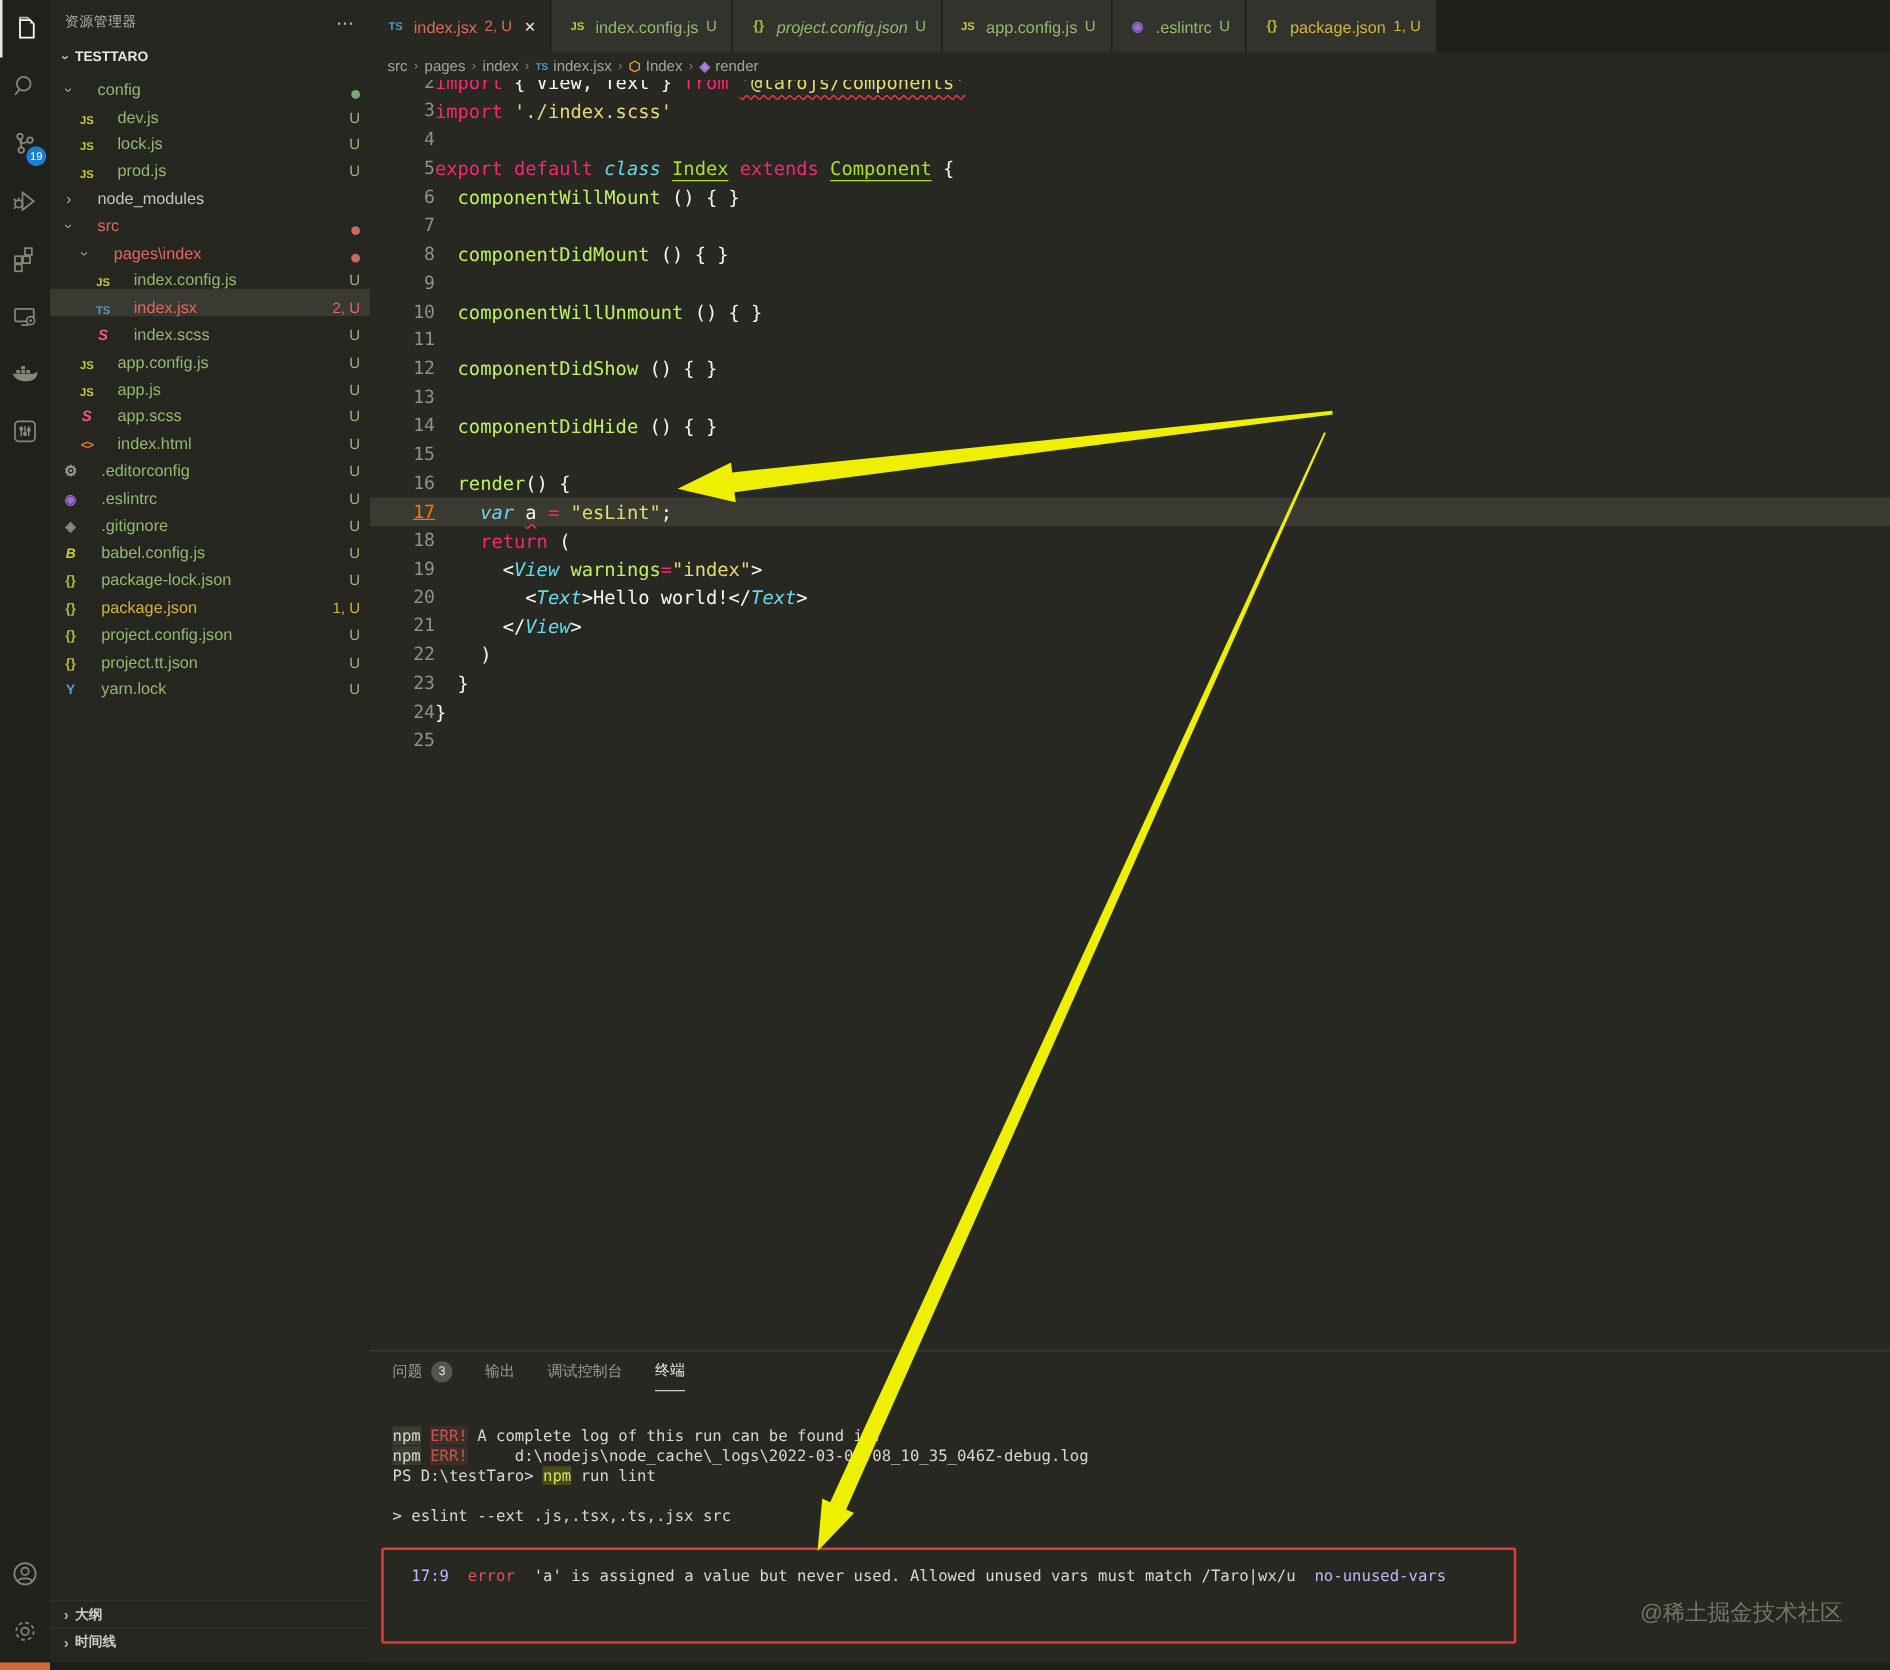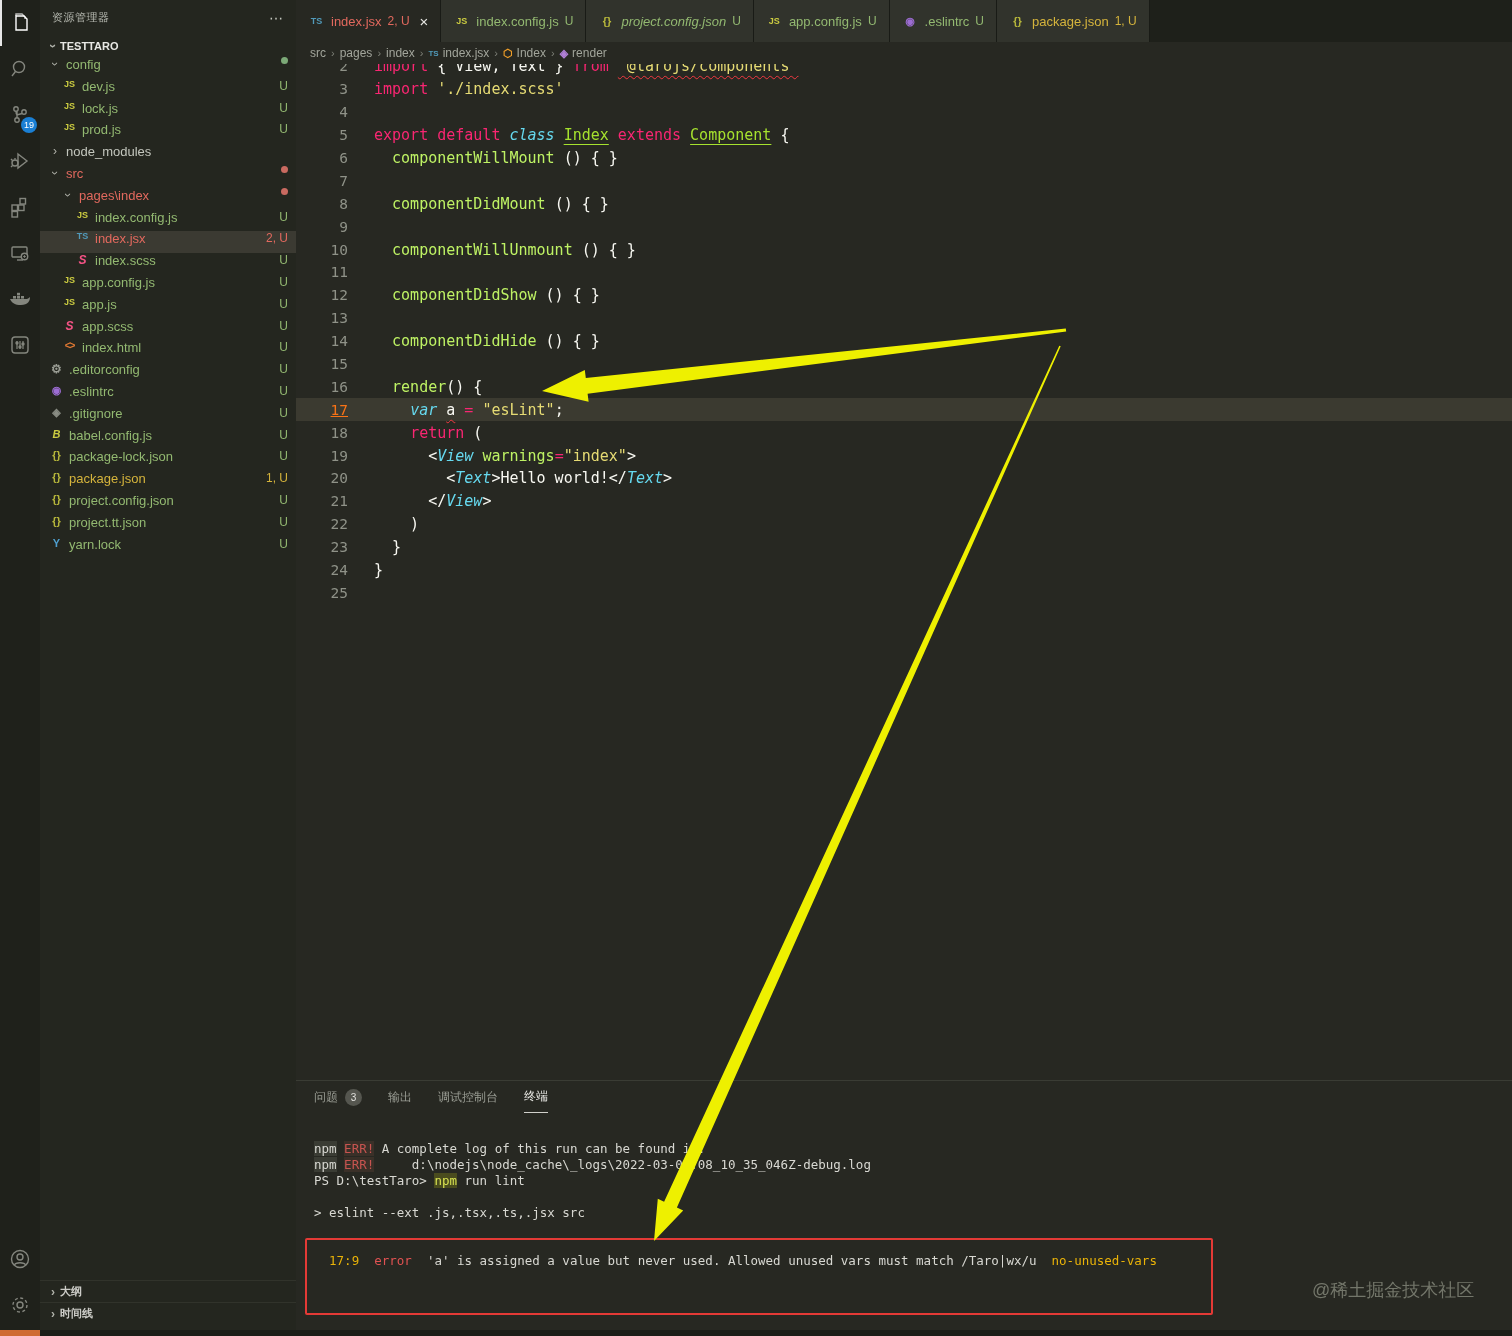--- a/index.html
+++ b/index.html
@@ -16,21 +16,21 @@
     min-width:16px; height:16px; border-radius:8px; display:flex; align-items:center; justify-content:center; padding:0 2px; }
   .act-bottom { position:absolute; bottom:8px; left:0; }
 
   
   #sidebar { position:absolute; left:40px; top:0; width:256px; height:1330px; background:#24261f; z-index:4; color:#c3c6bd; }
   #sb-header { height:35px; display:flex; align-items:center; padding:0 12px; font-size:11px; color:#b4b7ae; letter-spacing:.5px; }
   #sb-header .spacer, .spacer { flex:1; }
   #sb-more { color:#c3c6bd; font-size:14px; cursor:pointer; letter-spacing:1px; }
   #project-row { height:22px; display:flex; align-items:center; font-size:11px; font-weight:bold; color:#e8e8e4; cursor:pointer; padding-left:6px; }
   #tree { font-size:13px; }
-  .row { height:21.8px; display:flex; align-items:flex-start; cursor:pointer; padding-right:8px; position:relative; }
+  .row { height:21.8px; display:flex; align-items:flex-end; cursor:pointer; padding-right:8px; position:relative;gap:12px; }
   .row.selected { background:#3b3a32; }
   .ch { color:#b0b2aa; font-size:12px; width:14px; display:inline-block; text-align:center; flex:none; }
   .ch.open { transform:rotate(90deg); }
   .lbl { margin-left:4px; white-space:nowrap; }
   .lbl.green { color:#93b971; } .lbl.red { color:#e2695e; } .lbl.yellow { color:#d5b43c; }
   .lbl.default { color:#c3c6bd; }
   .badge { font-size:12px; margin-left:auto; }
   .badge.green { color:#93b971; } .badge.red { color:#e2695e; } .badge.yellow { color:#d5b43c; }
   .dot { width:7px; height:7px; border-radius:50%; margin-left:auto; }
   .dot.green { background:#7ca977; } .dot.red { background:#c96a60; }
@@ -59,39 +59,39 @@
   #breadcrumb .bc { cursor:pointer; display:flex; align-items:center; gap:4px; }
   .bc-ico { font-weight:bold; font-size:8px; }
   .bc-ico.ts { color:#519aba; } .bc-ico.cls { color:#ee9d28; font-size:11px; } .bc-ico.mth { color:#b180d7; font-size:11px; }
 
   #editor { position:absolute; left:0; top:64px; width:1216px; height:1016px; overflow:hidden; cursor:text; }
   #code { margin-top:-9px; font-family:"DejaVu Sans Mono","Liberation Mono",monospace; font-size:15px; }
   .code-line { height:22.9px; display:flex; align-items:center; position:relative; }
   .code-line.cur { background:#3b3a30; }
   .gutter { width:52px; flex:none; text-align:right; color:#8f9288; font-size:14.5px; padding-right:0; }
   .code-line.cur .gutter { color:#f97316;text-decoration:underline; }
-  .ctext { white-space:pre; margin-left:26px; }
+  .ctext { white-space:pre; }
   .tk-k { color:#f92672; } .tk-s { color:#e6db74; } .tk-w { color:#f8f8f2; }
   .tk-c { color:#66d9ef; font-style:italic; } .tk-g { color:#bef264; }
   .tk-gu { color:#a6e22e; text-decoration:underline; text-underline-offset:4px; }
   .tk-t { color:#66d9ef; font-style:italic; }
   .tk-ssq { color:#e6db74; text-decoration:underline wavy #f43841 1px; text-underline-offset:4px; }
   .tk-wsq { color:#f8f8f2; text-decoration:underline wavy #f43841 1px; text-underline-offset:4px; }
 
   
   #panel { position:absolute; left:0; top:1080px; width:1216px; height:250px; border-top:1px solid #3a3c34; background:#272822; }
   #ptabs { height:32px; display:flex; align-items:center; gap:26px; padding-left:18px; font-size:12px; color:#9a9d94; }
   .ptab { display:flex; align-items:center; gap:7px; cursor:pointer; height:100%; }
   .ptab.active { color:#e8e8e4; border-bottom:1.5px solid #d0d0cb; }
   .pbadge { background:#55564f; color:#e2e2de; font-size:10px; width:17px; height:17px; border-radius:50%;
     display:flex; align-items:center; justify-content:center; }
   #term { margin-top:28px; font-family:"DejaVu Sans Mono","Liberation Mono",monospace; font-size:12.5px; padding-left:18px; cursor:text; }
   .term-line { height:16px; white-space:pre; color:#d8d8d2; }
   .tm-npm { background:#3a3c34; color:#d8d8d2; } .tm-err { color:#c75450; background:#3a3028; }
-  .tm-cmd { color:#d7e151; background:#4a4c1e; } .tm-dim { color:#eab308;margin-top:20px; }
+  .tm-cmd { color:#d7e151; background:#4a4c1e; } .tm-dim { color:#c4b5fd;margin-top:20px; }
   .tm-errw { color:#e05252; } .tm-path { text-decoration:underline; color:#e4e4de; }
   .tm-prob { color:#e05252; }
 
   
   #statusbar { position:absolute; left:0; top:1330px; width:1512px; height:6px; background:#1c1e18; z-index:6; }
   #remote-chip { position:absolute; left:0; top:0; width:40px; height:6px; background:#cf6a32; }
 
   
   #anno-svg { position:absolute; left:0; top:0; width:1512px; height:1336px; z-index:9; pointer-events:none; }
   #err-box { position:absolute; left:305px; top:1238px; width:908px; height:77px; border:2.5px solid #e43a36;

